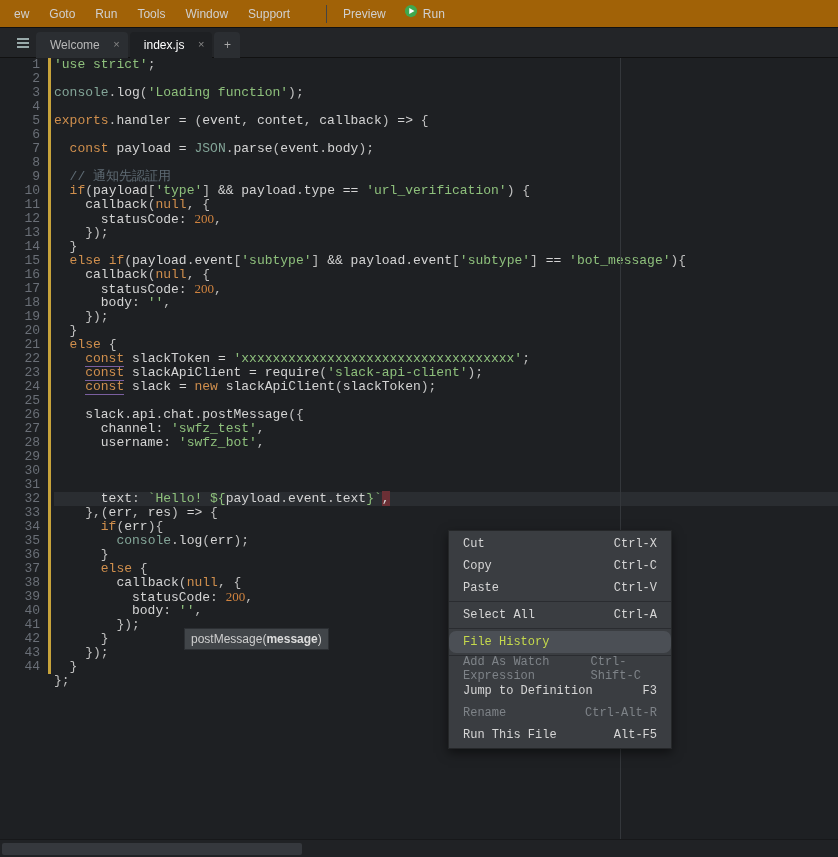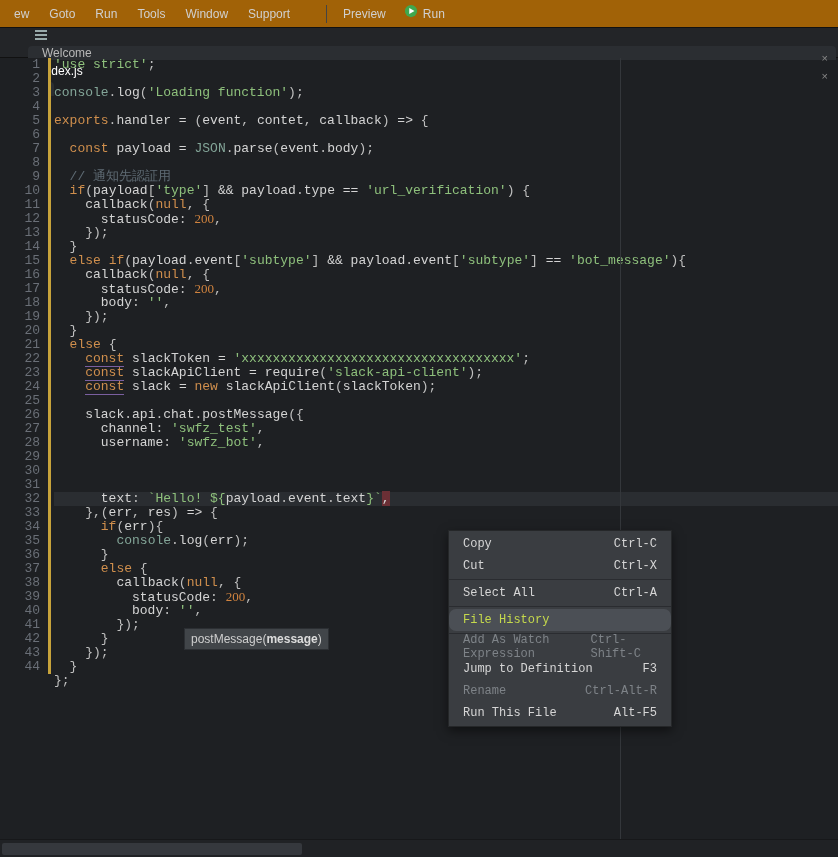--- a/index.html
+++ b/index.html
@@ -38,23 +38,22 @@
     color:#d0d0d0; padding:0 8px; line-height:28px;
   }
   .run-btn svg { width:14px; height:14px; }
 
   
   .tabstrip {
     height: 30px;
     background: #232528;
     display: flex;
     align-items: stretch;
-    padding-left: 28px;
+    padding-left: 10px;
     border-bottom: 1px solid #111;
-    flex-direction: column;
   }
   .tab-slot-icon {
     width: 26px; display:flex; align-items:center; justify-content:center;
     color:#9aa;
   }
   .tab {
     position: relative;
     display: flex;
     align-items: center;
     padding: 0 28px 0 14px;
@@ -335,26 +334,30 @@
       <div class="code-line"><span class="t-punc">    });</span></div>
       <div class="code-line"><span class="t-punc">  }</span></div>
       <div class="code-line"><span class="t-punc">};</span></div>
       <div class="code-line"></div>
       <div class="hint">
       <span>postMessage</span>(<span class="bold">message</span>)
     </div>
 
     <div class="ctx" id="ctx">
         <div class="ctx-row">
+          <span>Cut</span>
+          <span>Ctrl-X</span>
+        </div>
+        <div class="ctx-row">
           <span>Copy</span>
           <span>Ctrl-C</span>
         </div>
         <div class="ctx-row">
-          <span>Cut</span>
-          <span>Ctrl-X</span>
+          <span>Paste</span>
+          <span>Ctrl-V</span>
         </div>
         <div class="ctx-sep"></div>
         <div class="ctx-row">
           <span>Select All</span>
           <span>Ctrl-A</span>
         </div>
         <div class="ctx-sep"></div>
         <div class="ctx-row hover hl">
           <span>File History</span>
           <span></span>

